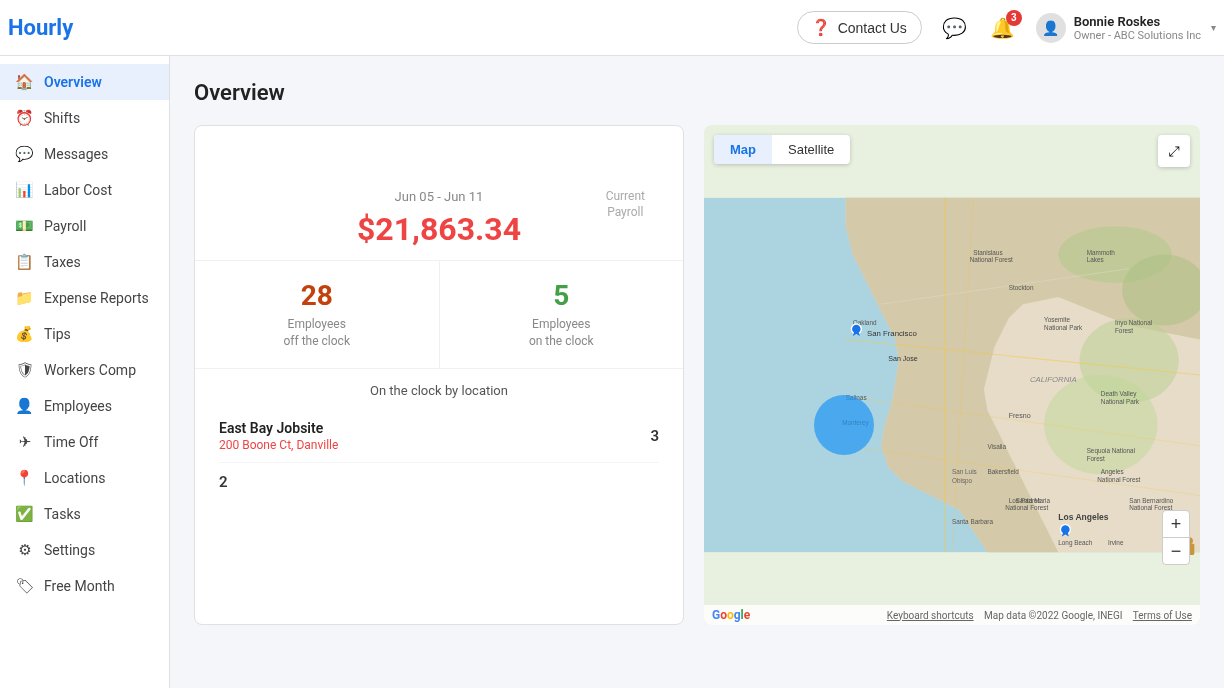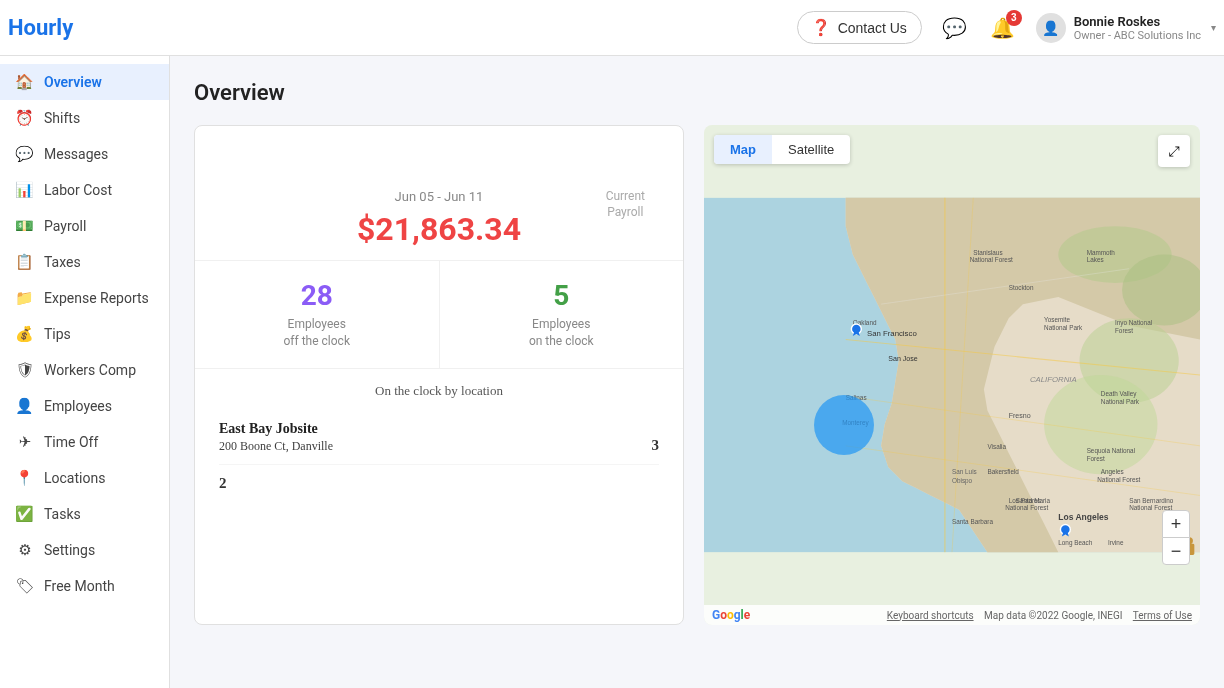--- a/index.html
+++ b/index.html
@@ -55,30 +55,30 @@
       padding: 0; width: 490px; flex-shrink: 0; overflow: hidden;
     }
     .payroll-header { padding: 20px 24px 12px; border-bottom: 1px solid #f0f0f0; text-align: center; }
     .payroll-period { font-size: 13px; color: #888; margin-bottom: 2px; margin-top: 43px; }
     .payroll-label-right { float: right; font-size: 12px; color: #aaa; }
     .payroll-amount { font-size: 32px; font-weight: 700; color: #ef4444; margin-top: 6px; }
 
     .employee-stats { display: flex; border-bottom: 1px solid #f0f0f0; }
     .stat-block { flex: 1; padding: 18px 16px; text-align: center; }
     .stat-block:first-child { border-right: 1px solid #f0f0f0; }
-    .stat-number-red { font-size: 28px; font-weight: 700; color: #8b5cf6; }
+    .stat-number-red { font-size: 28px; font-weight: 700; color: #c2410c; }
     .stat-number-green { font-size: 28px; font-weight: 700; color: #43a047; }
     .stat-label { font-size: 12px; color: #888; margin-top: 4px; line-height: 1.4; }
 
-    .on-clock-section { padding: 14px 24px; font-family: Liberation Serif, serif; }
+    .on-clock-section { padding: 14px 24px; }
     .on-clock-title { font-size: 13px; color: #555; text-align: center; margin-bottom: 12px; }
-    .location-row { display: flex; justify-content: space-between; align-items: flex-end; padding: 10px 0; border-bottom: 1px solid #f5f5f5; }
+    .location-row { display: flex; justify-content: space-between; align-items: center; padding: 10px 0; border-bottom: 1px solid #f5f5f5; }
     .location-row:last-child { border-bottom: none; }
     .location-name { font-size: 14px; font-weight: 600; color: #222; }
-    .location-address { font-size: 12px; color: #404040; margin-top: 2px; }
+    .location-address { font-size: 12px; color: #ef4444; margin-top: 2px; }
     .location-count { font-size: 15px; font-weight: 600; color: #333; }
 
     
     .map-container {
       flex: 1; background: #e8f0e0; border-radius: 8px; overflow: hidden;
       position: relative; min-height: 500px;
     }
     .map-controls-top {
       position: absolute; top: 10px; left: 10px; z-index: 10;
       display: flex; background: #fff; border-radius: 4px; overflow: hidden;

